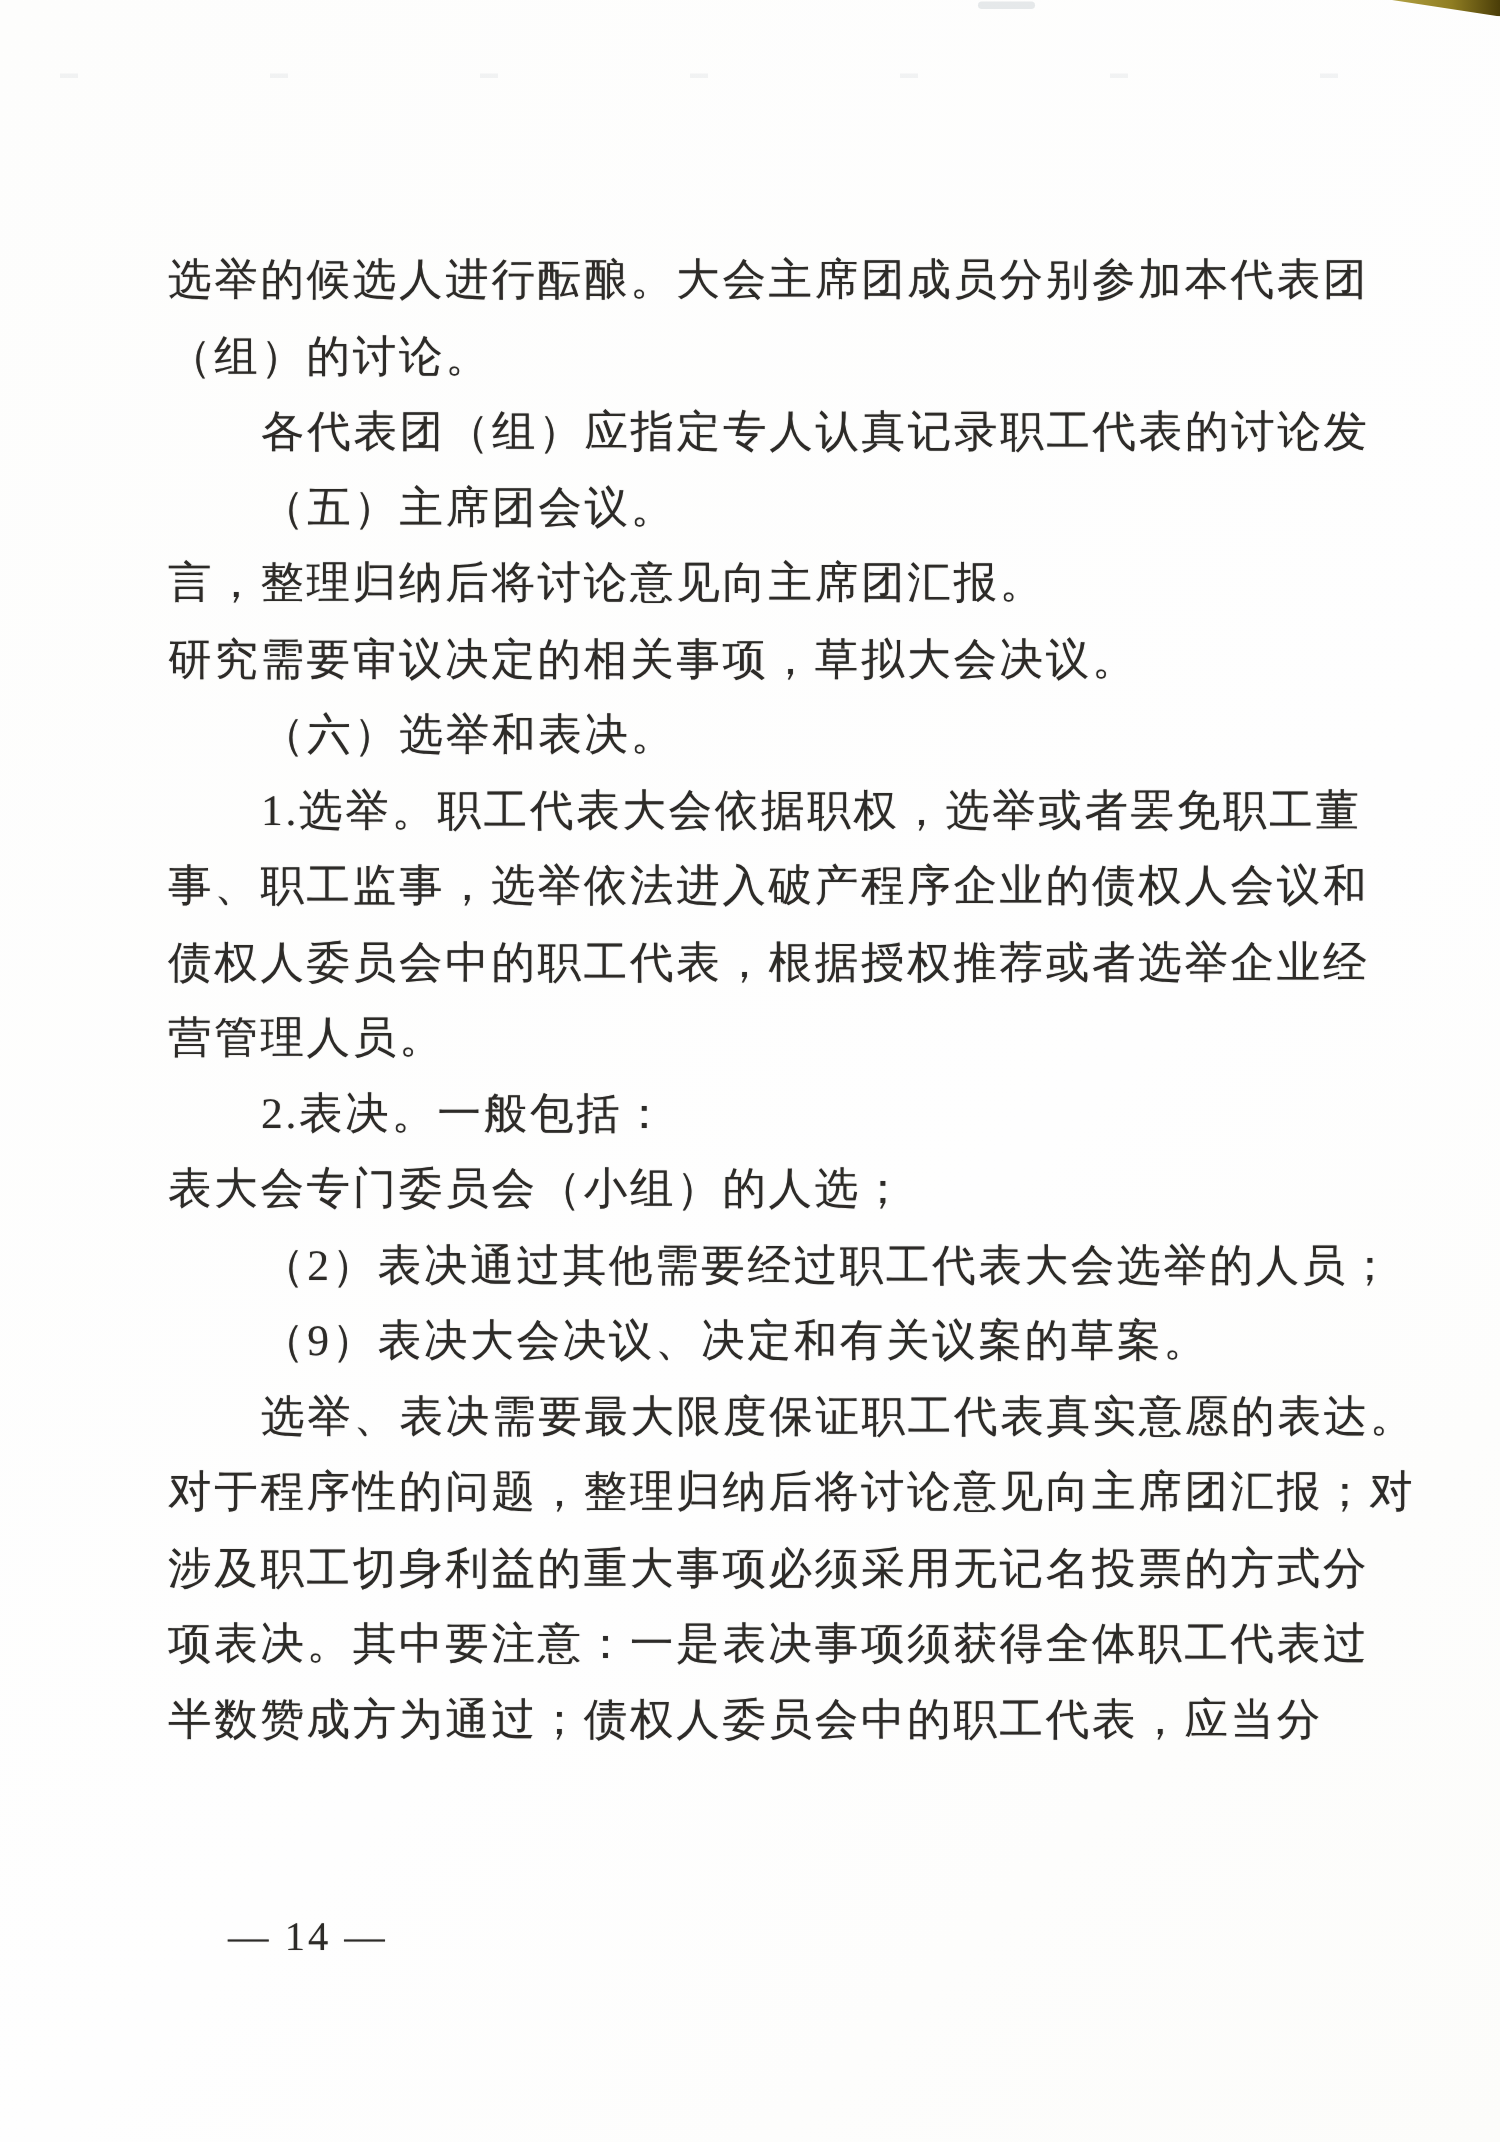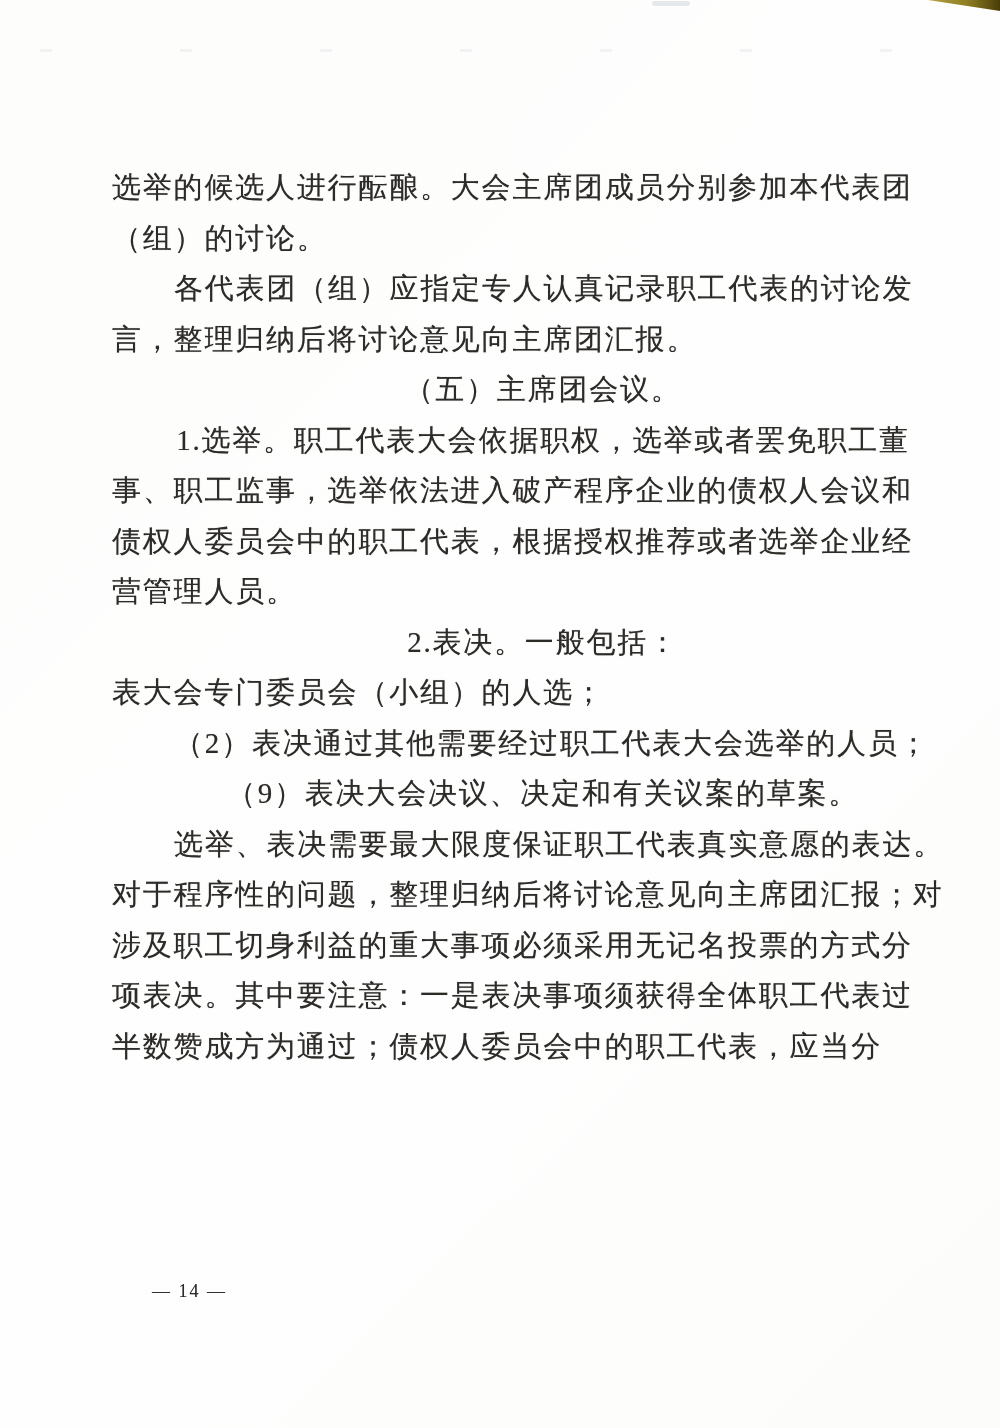--- a/index.html
+++ b/index.html
@@ -59,49 +59,50 @@
     letter-spacing: 1.8px;
     text-shadow: 0 0 0.7px rgba(70,68,64,0.55);
   }
   .text-body .line {
     height: 50.5px;
     line-height: 50.5px;
     white-space: nowrap;
   }
   .text-body .line.indent {
     padding-left: 62px;
-    text-align: center;
   }
   .footer {
     position: absolute;
     top: 1276px;
     left: 152px;
     height: 30px;
     line-height: 30px;
     color: #2d2b28;
-    font-size: 18px;
+    font-size: 27px;
     letter-spacing: 2px;
     text-shadow: 0 0 0.6px rgba(70,68,64,0.5);
   }
 </style>
 </head>
 <body>
 
 <div class="page">
   <div class="corner-artifact"></div>
   <div class="top-smudge"></div>
   <div class="bleed-row"></div>
 
   <div class="text-body">
 
   <div class="line">选举的候选人进行酝酿。大会主席团成员分别参加本代表团</div>
       <div class="line">（组）的讨论。</div>
       <div class="line indent">各代表团（组）应指定专人认真记录职工代表的讨论发</div>
+      <div class="line indent">（五）主席团会议。</div>
       <div class="line">言，整理归纳后将讨论意见向主席团汇报。</div>
-      <div class="line indent">（五）主席团会议。</div>
+      <div class="line">研究需要审议决定的相关事项，草拟大会决议。</div>
+      <div class="line indent">（六）选举和表决。</div>
       <div class="line indent">1.选举。职工代表大会依据职权，选举或者罢免职工董</div>
       <div class="line">事、职工监事，选举依法进入破产程序企业的债权人会议和</div>
       <div class="line">债权人委员会中的职工代表，根据授权推荐或者选举企业经</div>
       <div class="line">营管理人员。</div>
       <div class="line indent">2.表决。一般包括：</div>
       <div class="line">表大会专门委员会（小组）的人选；</div>
       <div class="line indent">（2）表决通过其他需要经过职工代表大会选举的人员；</div>
       <div class="line indent">（9）表决大会决议、决定和有关议案的草案。</div>
       <div class="line indent">选举、表决需要最大限度保证职工代表真实意愿的表达。</div>
       <div class="line">对于程序性的问题，整理归纳后将讨论意见向主席团汇报；对</div>

